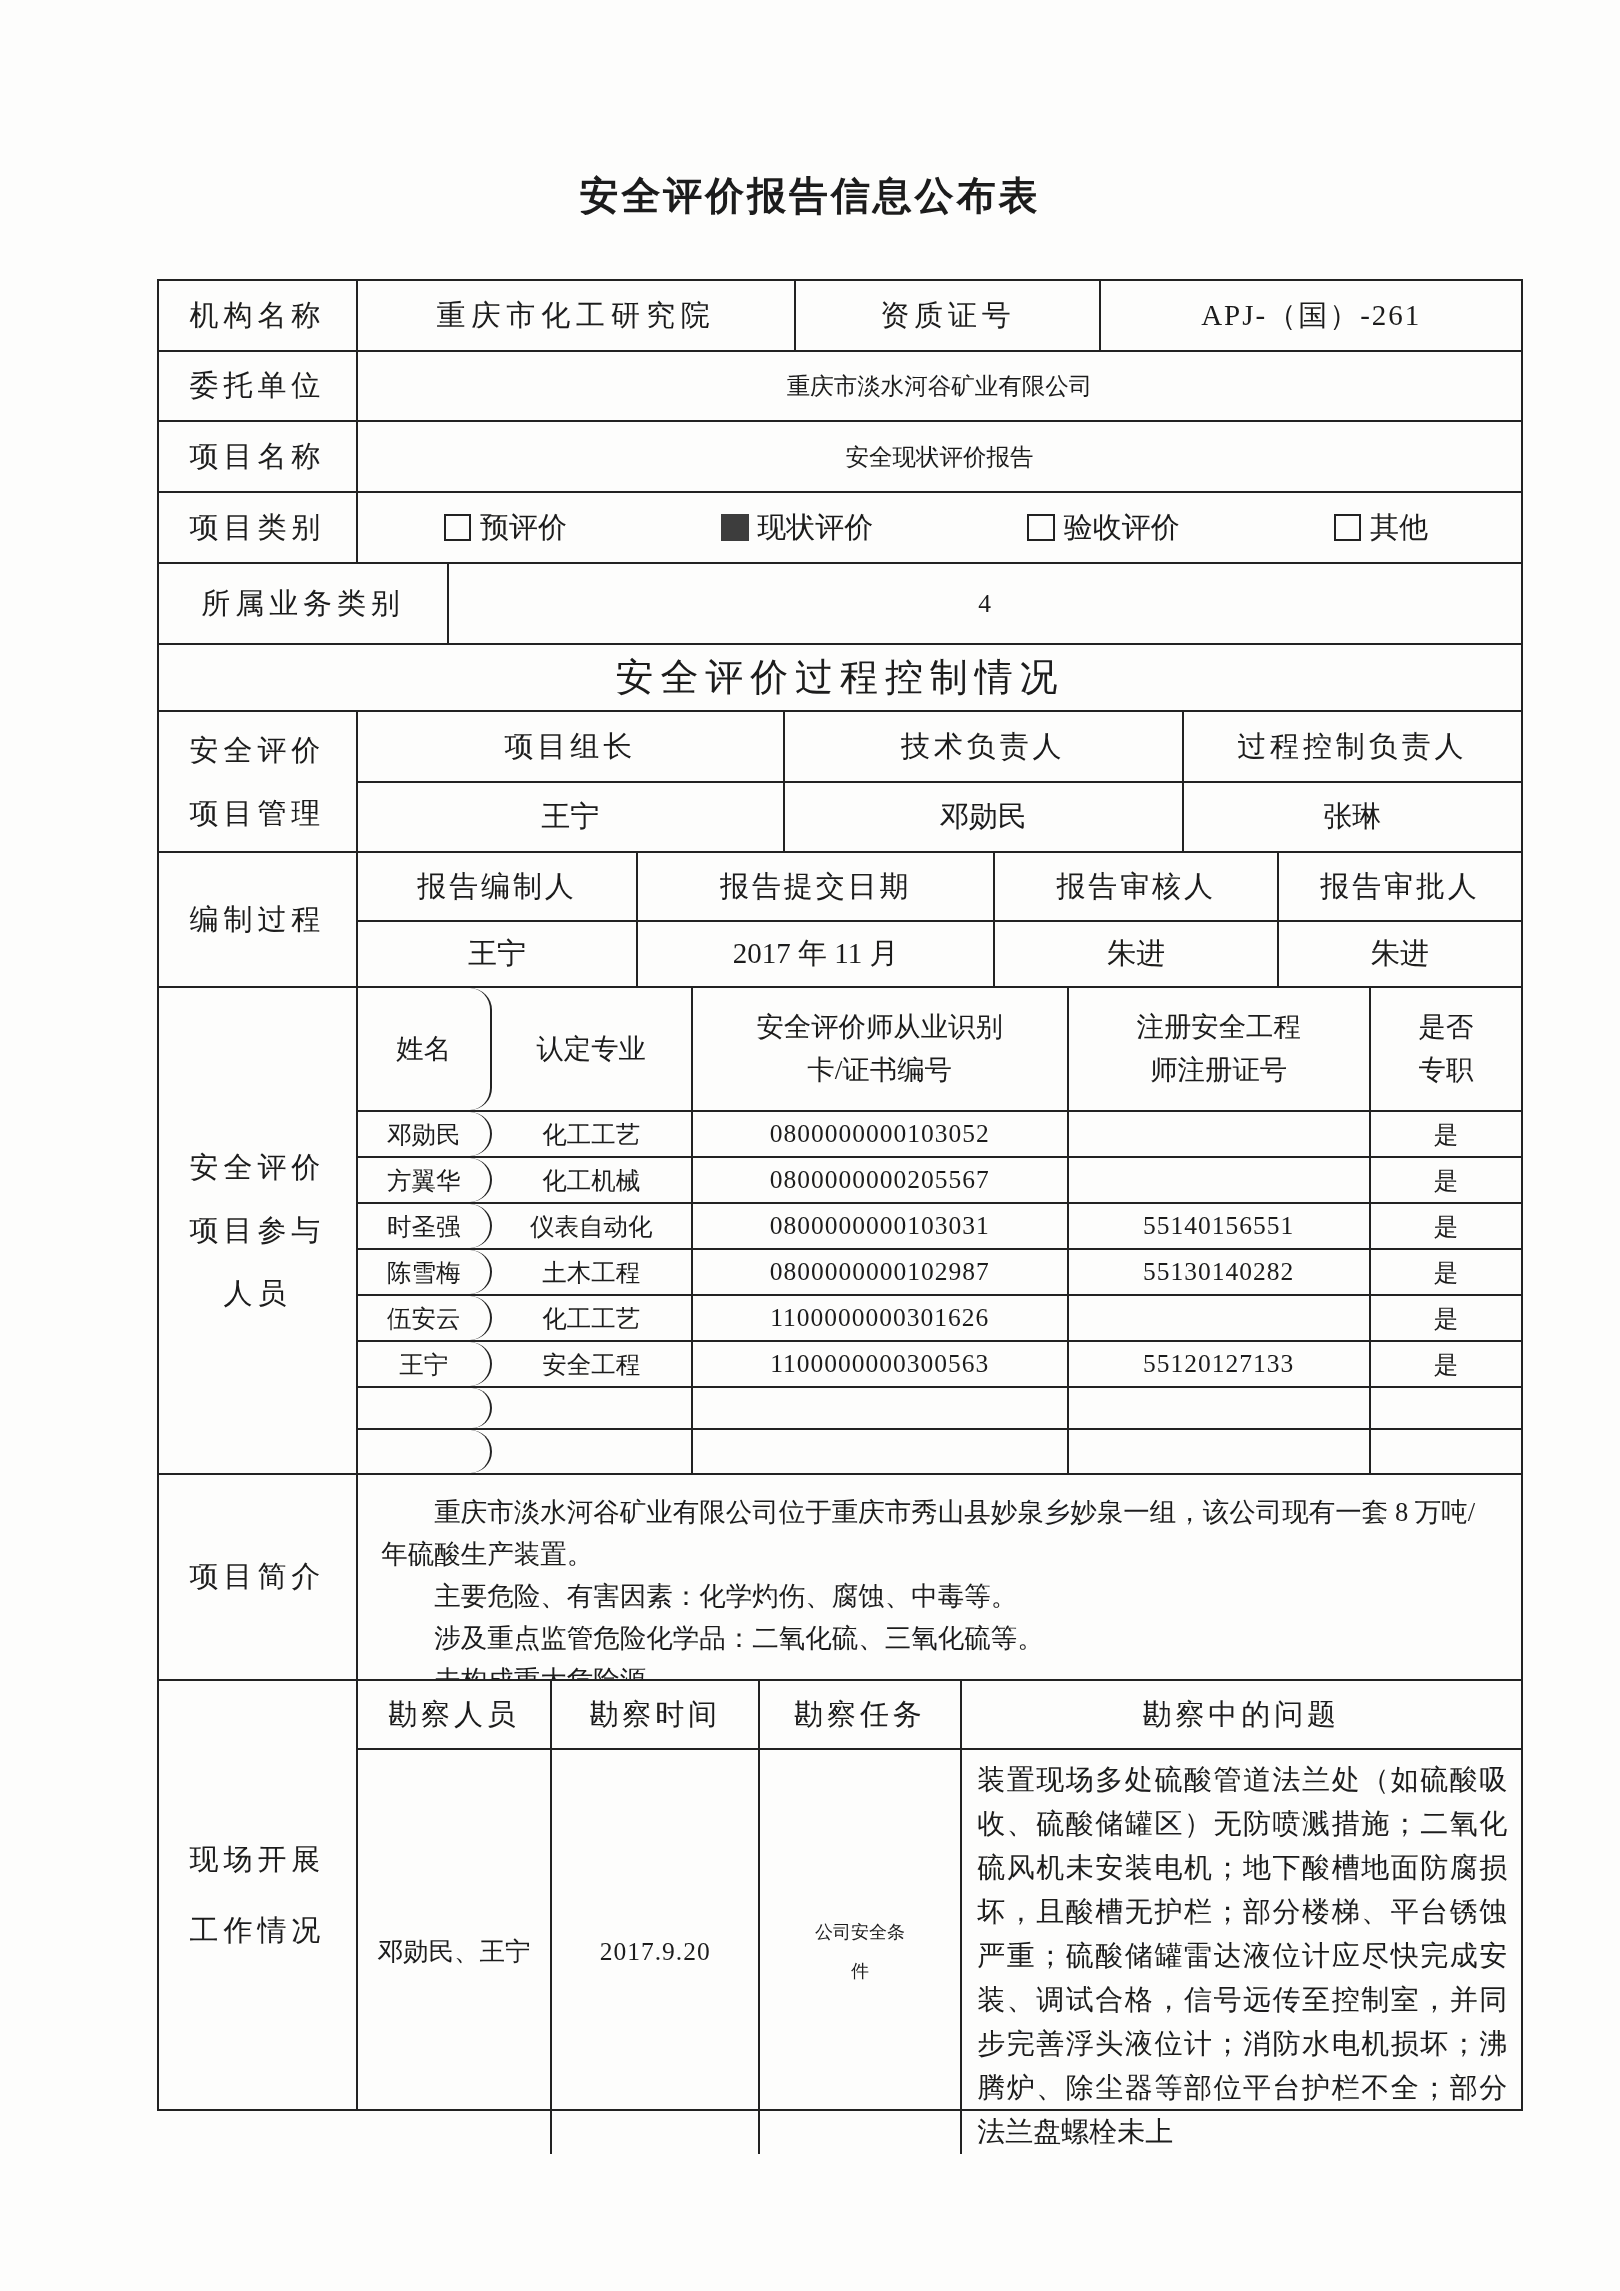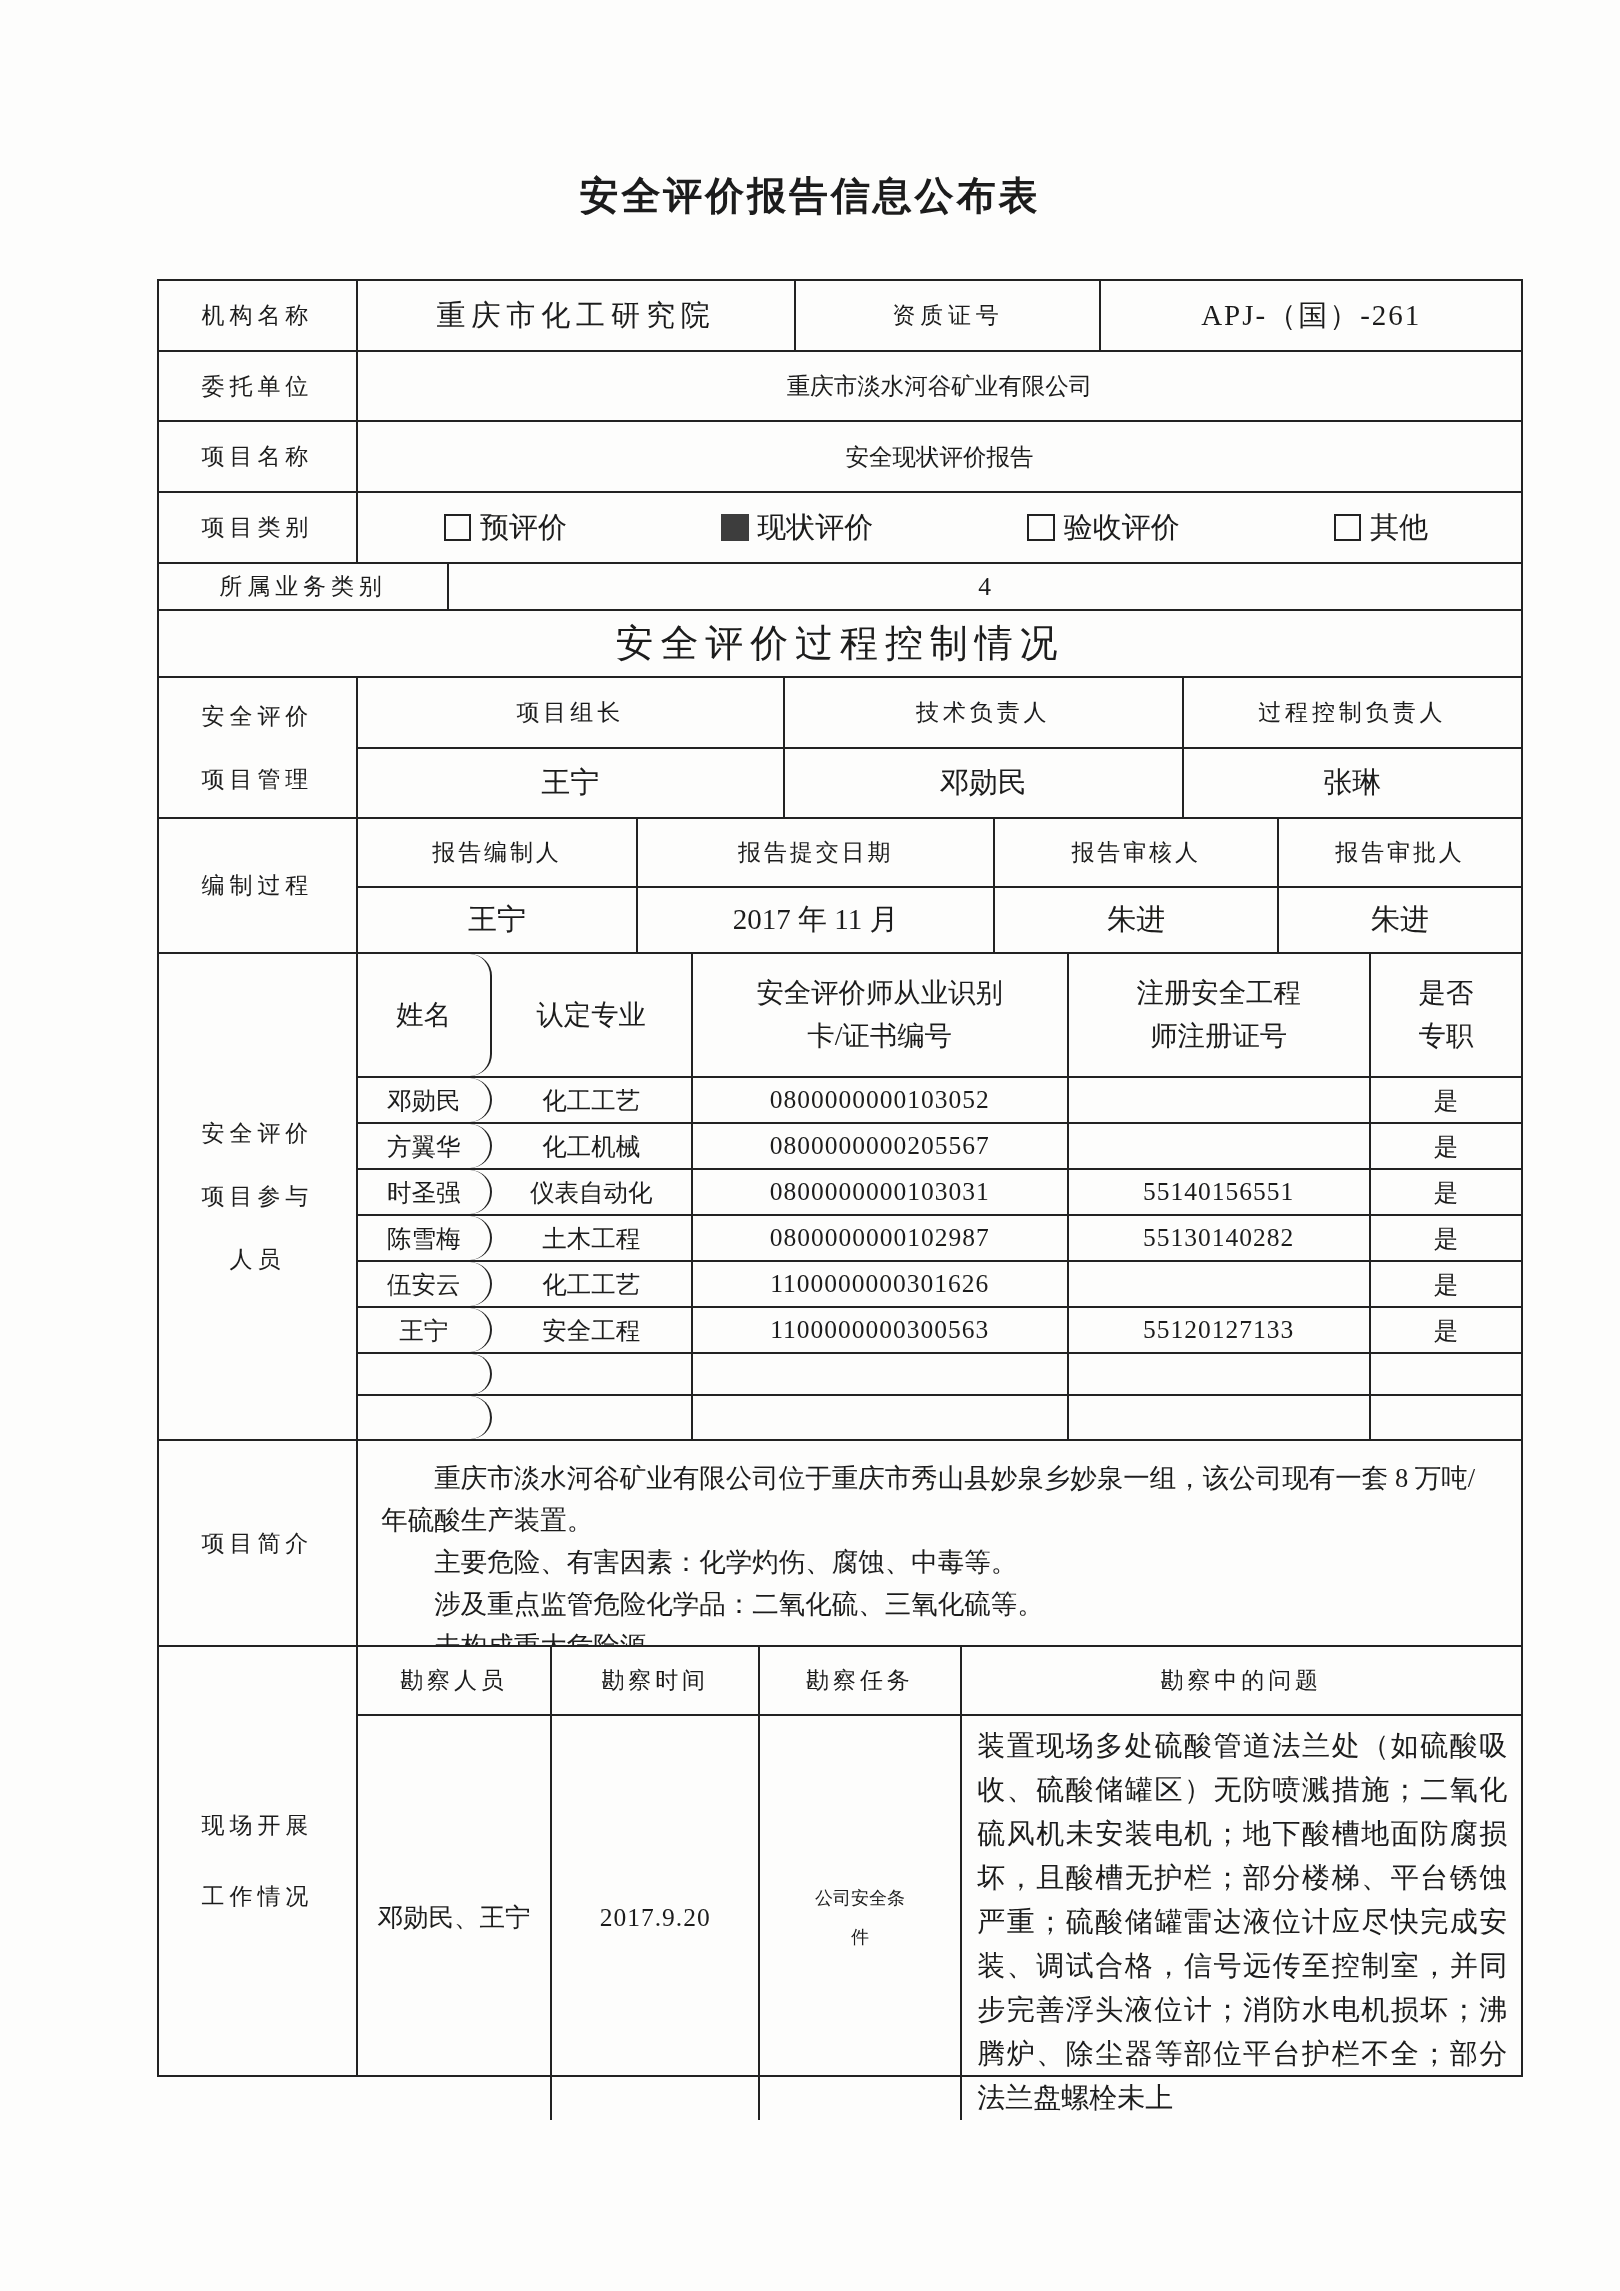--- a/index.html
+++ b/index.html
@@ -23,21 +23,21 @@
     box-sizing:content-box;
   }
   .tr{display:flex;border-bottom:2px solid var(--ink);box-sizing:border-box;}
   .tr:last-child{border-bottom:none;}
   .td{
     border-right:2px solid var(--ink);box-sizing:border-box;
     display:flex;align-items:center;justify-content:center;
     overflow:hidden;
   }
   .td.last{border-right:none;}
-  .lbl{font-size:23px;letter-spacing:4.9px;}
+  .lbl{font-size:29px;letter-spacing:4.9px;}
   .pre{white-space:pre-line;text-align:center;}
   .val{font-size:29px;}
   .sm{font-size:23.5px;}
   .num{font-size:25.5px;letter-spacing:1px;}
   .split{flex:1 1 auto;display:flex;flex-direction:column;min-width:0;}
   .subrow{display:flex;border-bottom:2px solid var(--ink);box-sizing:border-box;flex:0 0 auto;}
   .subrow.lastsub{border-bottom:none;flex:1 1 auto;}
   
   .w-label{flex:0 0 14.6%;}
   .w-orgval{flex:0 0 32.2%;}
@@ -106,21 +106,21 @@
         <span class="cb"></span>
         <span>验收评价</span>
       </span>
       <span class="cbitem">
         <span class="cb"></span>
         <span>其他</span>
       </span>
     </div>
   </div>
 
-  <div class="tr" style="height:47px">
+  <div class="tr" style="height:81px">
     <div class="td w-buslbl lbl">所属业务类别</div>
     <div class="td w-rest num last">4</div>
   </div>
 
   <div class="tr" style="height:67px">
     <div class="td w-rest last section-title">安全评价过程控制情况</div>
   </div>
 
   <div class="tr" style="height:141px">
     <div class="td w-label lbl pre tall-label">安全评价

